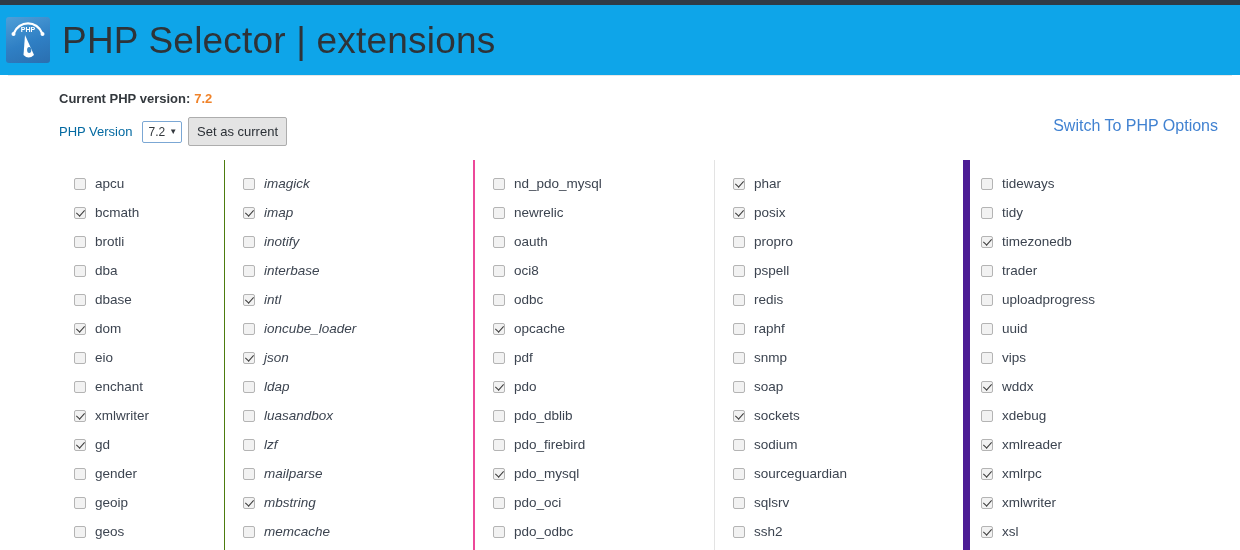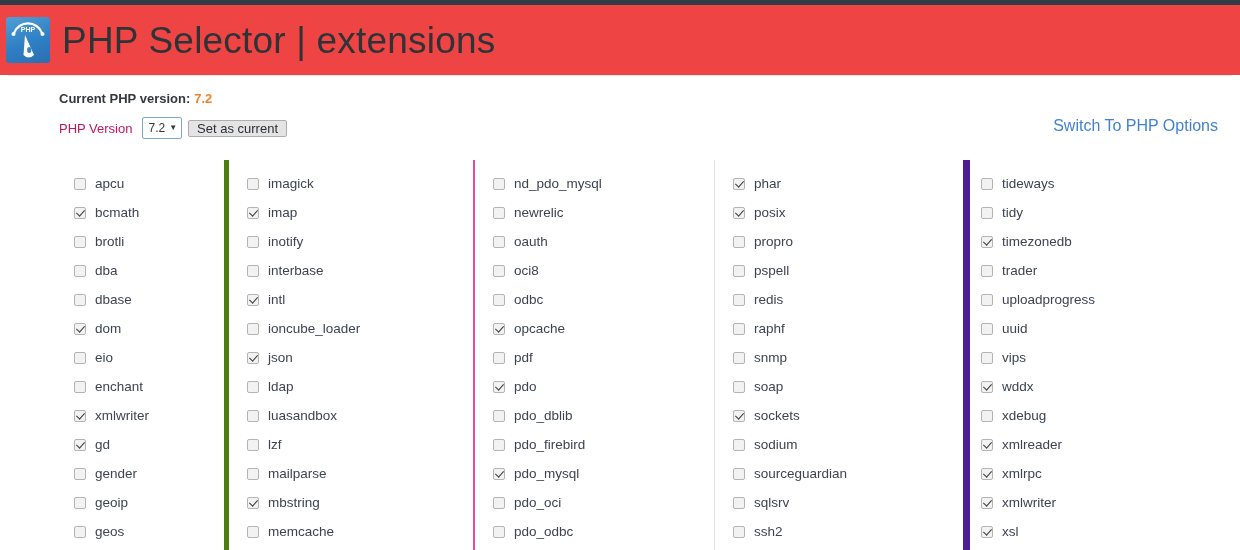--- a/index.html
+++ b/index.html
@@ -28,21 +28,21 @@
     height: 5px;
     background: #303b46;
   }
 
   
   .header {
     position: absolute;
     top: 5px; left: 0;
     width: 1240px;
     height: 70px;
-    background: #ef4444;
+    background: #0ea5e9;
     display: flex;
     align-items: center;
   }
 
   .logo {
     position: relative;
     width: 44px;
     height: 46px;
     margin-left: 6px;
     border-radius: 3px;
@@ -88,21 +88,21 @@
 
   .version-controls {
     position: absolute;
     top: 117px; left: 59px;
     display: flex;
     align-items: center;
     white-space: nowrap;
   }
   .version-label {
     font-size: 13px;
-    color: #be185d;
+    color: #0369a1;
     margin-right: 10px;
   }
   .version-select {
     font-family: "Liberation Sans", sans-serif;
     font-size: 12px;
     color: #33383d;
     background: #ffffff;
     border: 1px solid #7ba7d4;
     border-radius: 2px;
     padding: 2px 4px 2px 5px;
@@ -119,21 +119,21 @@
     color: #33383d;
     line-height: 1;
   }
   .btn-set {
     font-family: "Liberation Sans", sans-serif;
     font-size: 13px;
     color: #2b3036;
     background: #e4e4e4;
     border: 1px solid #adadad;
     border-radius: 2px;
-    height: 17px;
+    height: 29px;
     padding: 0 8px;
     margin-left: 6px;
     box-sizing: border-box;
     cursor: pointer;
   }
 
   .switch-link {
     position: absolute;
     top: 117px;
     right: 22px;
@@ -152,21 +152,21 @@
     height: 390px;
     display: flex;
     overflow: hidden;
   }
   .ext-col {
     position: relative;
     box-sizing: border-box;
     padding-top: 9px;
   }
   .ext-col.c0 { width: 224px; padding-left: 74px; }
-  .ext-col.c1 { width: 249px; padding-left: 18px; border-left: 5px solid #4d7c0f; }
+  .ext-col.c1 { width: 249px; padding-left: 18px; border-left: 1px solid #4d7c0f; font-style: italic; }
   .ext-col.c2 { width: 241px; padding-left: 18px; border-left: 2px solid #ec4899; }
   .ext-col.c3 { width: 249px; padding-left: 18px; border-left: 1px solid #e3e3e3; }
   .ext-col.c4 { width: 277px; padding-left: 11px; border-left: 7px solid #4c1d95; }
 
   .ext-row {
     display: flex;
     align-items: center;
     height: 29px;
     white-space: nowrap;
   }

